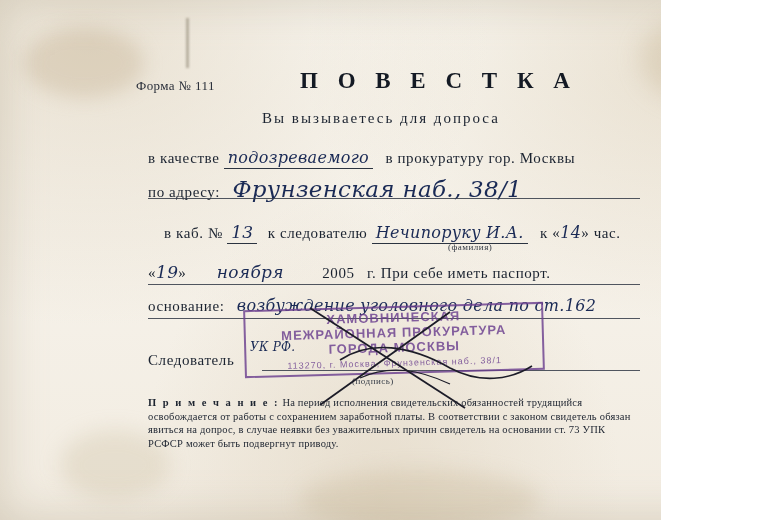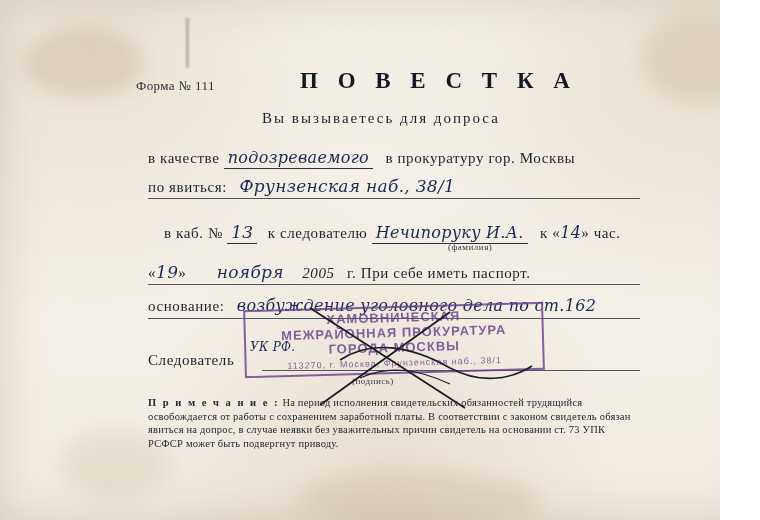--- a/index.html
+++ b/index.html
@@ -2,21 +2,21 @@
 <html><head>
 <meta charset="utf-8">
 <style>
   html, body {
     margin: 0;
     padding: 0;
     background: #ffffff;
   }
   #page {
     position: relative;
-    width: 720px;
+    width: 661px;
     height: 520px;
     background: #f7f4ee;
     overflow: hidden;
     font-family: "Liberation Serif", serif;
   }
   
   .paper {
     position: absolute;
     left: 0; top: 0;
     width: 760px; height: 520px;
@@ -155,38 +155,38 @@
     <div class="line title">П О В Е С Т К А</div>
     <div class="line subtitle">Вы  вызываетесь  для  допроса</div>
 
     <div class="line row r1">
       <span>в  качестве</span>
       <span class="hand hand-u" style="font-size:16px;">подозреваемого</span>
       <span style="margin-left:8px;font-family:Liberation Serif, serif;">в  прокуратуру  гор. Москвы</span>
     </div>
 
     <div class="line row r2">
-      <span>по явиться:</span>
-      <span class="hand" style="font-size:17px;margin-left:8px;text-align:right;">Фрунзенская наб., 38/1</span>
+      <span>по адресу:</span>
+      <span class="hand" style="font-size:23px;margin-left:8px;text-align:right;">Фрунзенская наб., 38/1</span>
     </div>
     <div class="rule" style="left:148px;top:198px;width:492px;"></div>
 
     <div class="line row r3">
       <span>в каб.  №</span>
       <span class="hand hand-u" style="font-size:17px;">13</span>
       <span style="margin-left:6px;">к следователю</span>
       <span class="hand hand-u" style="font-size:16px;">Нечипоруку И.А.</span>
       <span style="margin-left:8px;">к «</span><span class="hand" style="font-size:16px;">14</span><span>» час.</span>
     </div>
     <div class="small-label famil">(фамилия)</div>
 
     <div class="line row r4">
       <span>«</span><span class="hand" style="font-size:17px;">19</span><span>»</span>
       <span class="hand" style="font-size:17px;margin-left:26px;">ноября</span>
-      <span style="margin-left:14px;font-style:italic;">2005</span>
+      <span style="margin-left:34px;">2005</span>
       <span style="margin-left:8px;">г.  При себе иметь паспорт.</span>
     </div>
     <div class="rule" style="left:148px;top:284px;width:492px;"></div>
 
     <div class="line row r5">
       <span>основание:</span>
       <span class="hand" style="font-size:16px;margin-left:8px;">возбуждение уголовного дела по ст.162</span>
     </div>
     <div class="rule" style="left:148px;top:318px;width:492px;"></div>
     <div class="line hand" style="left:250px;top:340px;font-size:12px;">УК РФ.</div>

